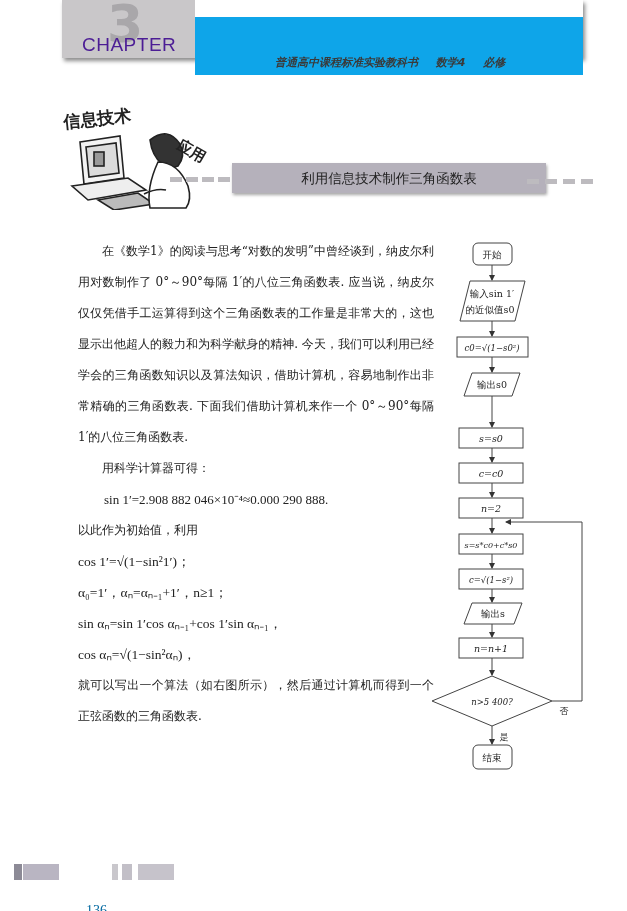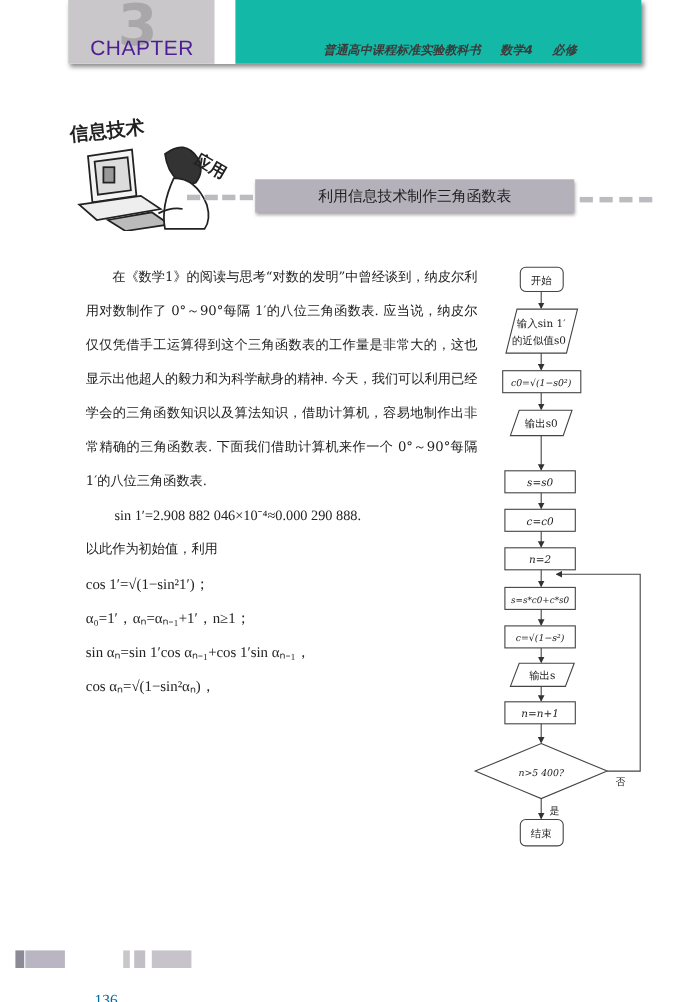--- a/index.html
+++ b/index.html
@@ -1,32 +1,32 @@
 <!DOCTYPE html>
 <html><head>
 <meta charset="utf-8">
 <style>
   html, body { margin:0; padding:0; }
   body { width:627px; height:911px; background:#ffffff; position:relative; overflow:hidden;
          font-family:"DejaVu Serif", serif; color:#222; }
   .header { position:absolute; left:62px; top:0; width:521px; height:58px;
             box-shadow: 2px 3px 4px rgba(0,0,0,0.45); }
   .header-left { position:absolute; left:0; top:0; width:133px; height:58px; background:#c9c7c9; }
-  .header-right { position:absolute; left:133px; top:0; right:0; height:58px; background:#14b8a6;margin-left:19px; }
+  .header-right { position:absolute; left:133px; top:17px; right:0; height:58px; background:#0ea5e9; }
   .chapter-num { position:absolute; left:45px; top:-6px; font-family:"DejaVu Sans", sans-serif;
                  font-weight:bold; font-size:52px; color:#a9a7aa; }
   .chapter-label { position:absolute; left:20px; top:34px; font-family:"Liberation Sans", sans-serif;
                    font-size:19px; color:#4c1d95; letter-spacing:0.5px; }
   .header-title { position:absolute; left:210px; top:38px; font-family:"DejaVu Sans", sans-serif;
                   font-size:11px; font-weight:bold; color:#3a3a3a; font-style:italic; white-space:nowrap; }
   .header-title span { margin-right:14px; }
 
   .logo { position:absolute; left:58px; top:100px; width:185px; height:110px; }
   .section-bar { position:absolute; left:232px; top:163px; width:290px; height:30px;
-                 background:#b5b1bb; box-shadow:1px 2px 3px rgba(0,0,0,0.35); }
+                 background:#b5b1bb; box-shadow:1px 2px 3px rgba(0,0,0,0.35);padding-left:24px; }
   .section-title { position:absolute; left:0; right:0; top:7px; text-align:center;
                    font-family:"DejaVu Sans", sans-serif; font-size:13.5px; color:#1e1e1e; }
   .dash { position:absolute; height:5px; background:#bdbbbf; }
 
   .body-text { position:absolute; left:78px; top:236px; width:356px; font-size:12px;
                line-height:31px; text-align:justify; }
   .body-text p { margin:0; }
   .indent { text-indent:2em; }
   .formula { font-family:"Liberation Serif", serif; font-size:13.5px; }
 
@@ -80,26 +80,28 @@
 <div class="section-bar">
   <div class="section-title">利用信息技术制作三角函数表</div>
 </div>
 <div class="dash" style="left:527px; top:179px; width:12px;"></div>
 <div class="dash" style="left:545px; top:179px; width:12px;"></div>
 <div class="dash" style="left:563px; top:179px; width:12px;"></div>
 <div class="dash" style="left:581px; top:179px; width:12px;"></div>
 
 <div class="body-text">
   <p class="indent">在《数学1》的阅读与思考“对数的发明”中曾经谈到，纳皮尔利用对数制作了 0°～90°每隔 1′的八位三角函数表. 应当说，纳皮尔仅仅凭借手工运算得到这个三角函数表的工作量是非常大的，这也显示出他超人的毅力和为科学献身的精神. 今天，我们可以利用已经学会的三角函数知识以及算法知识，借助计算机，容易地制作出非常精确的三角函数表. 下面我们借助计算机来作一个 0°～90°每隔 1′的八位三角函数表.</p>
+  <p class="indent">用科学计算器可得：</p>
   <p class="indent" style="font-family:'Liberation Serif',serif; font-size:13px;">sin 1′=2.908 882 046×10⁻⁴≈0.000 290 888.</p>
   <p>以此作为初始值，利用</p>
   <p class="formula">cos 1′=√(1−sin²1′)；</p>
   <p class="formula">α₀=1′，αₙ=αₙ₋₁+1′，n≥1；</p>
   <p class="formula">sin αₙ=sin 1′cos αₙ₋₁+cos 1′sin αₙ₋₁，</p>
   <p class="formula">cos αₙ=√(1−sin²αₙ)，</p>
+  <p>就可以写出一个算法（如右图所示），然后通过计算机而得到一个正弦函数的三角函数表.</p>
 </div>
 
 <div class="flow">
   <svg width="170" height="540" viewBox="0 0 170 540" font-family="DejaVu Serif, serif" font-size="9.5" fill="#222">
     <defs>
       <marker id="arr" markerWidth="6" markerHeight="6" refX="5" refY="3" orient="auto">
         <path d="M0,0 L6,3 L0,6 z" fill="#333"></path>
       </marker>
     </defs>
     <g stroke="#444" stroke-width="1" fill="#fff">

